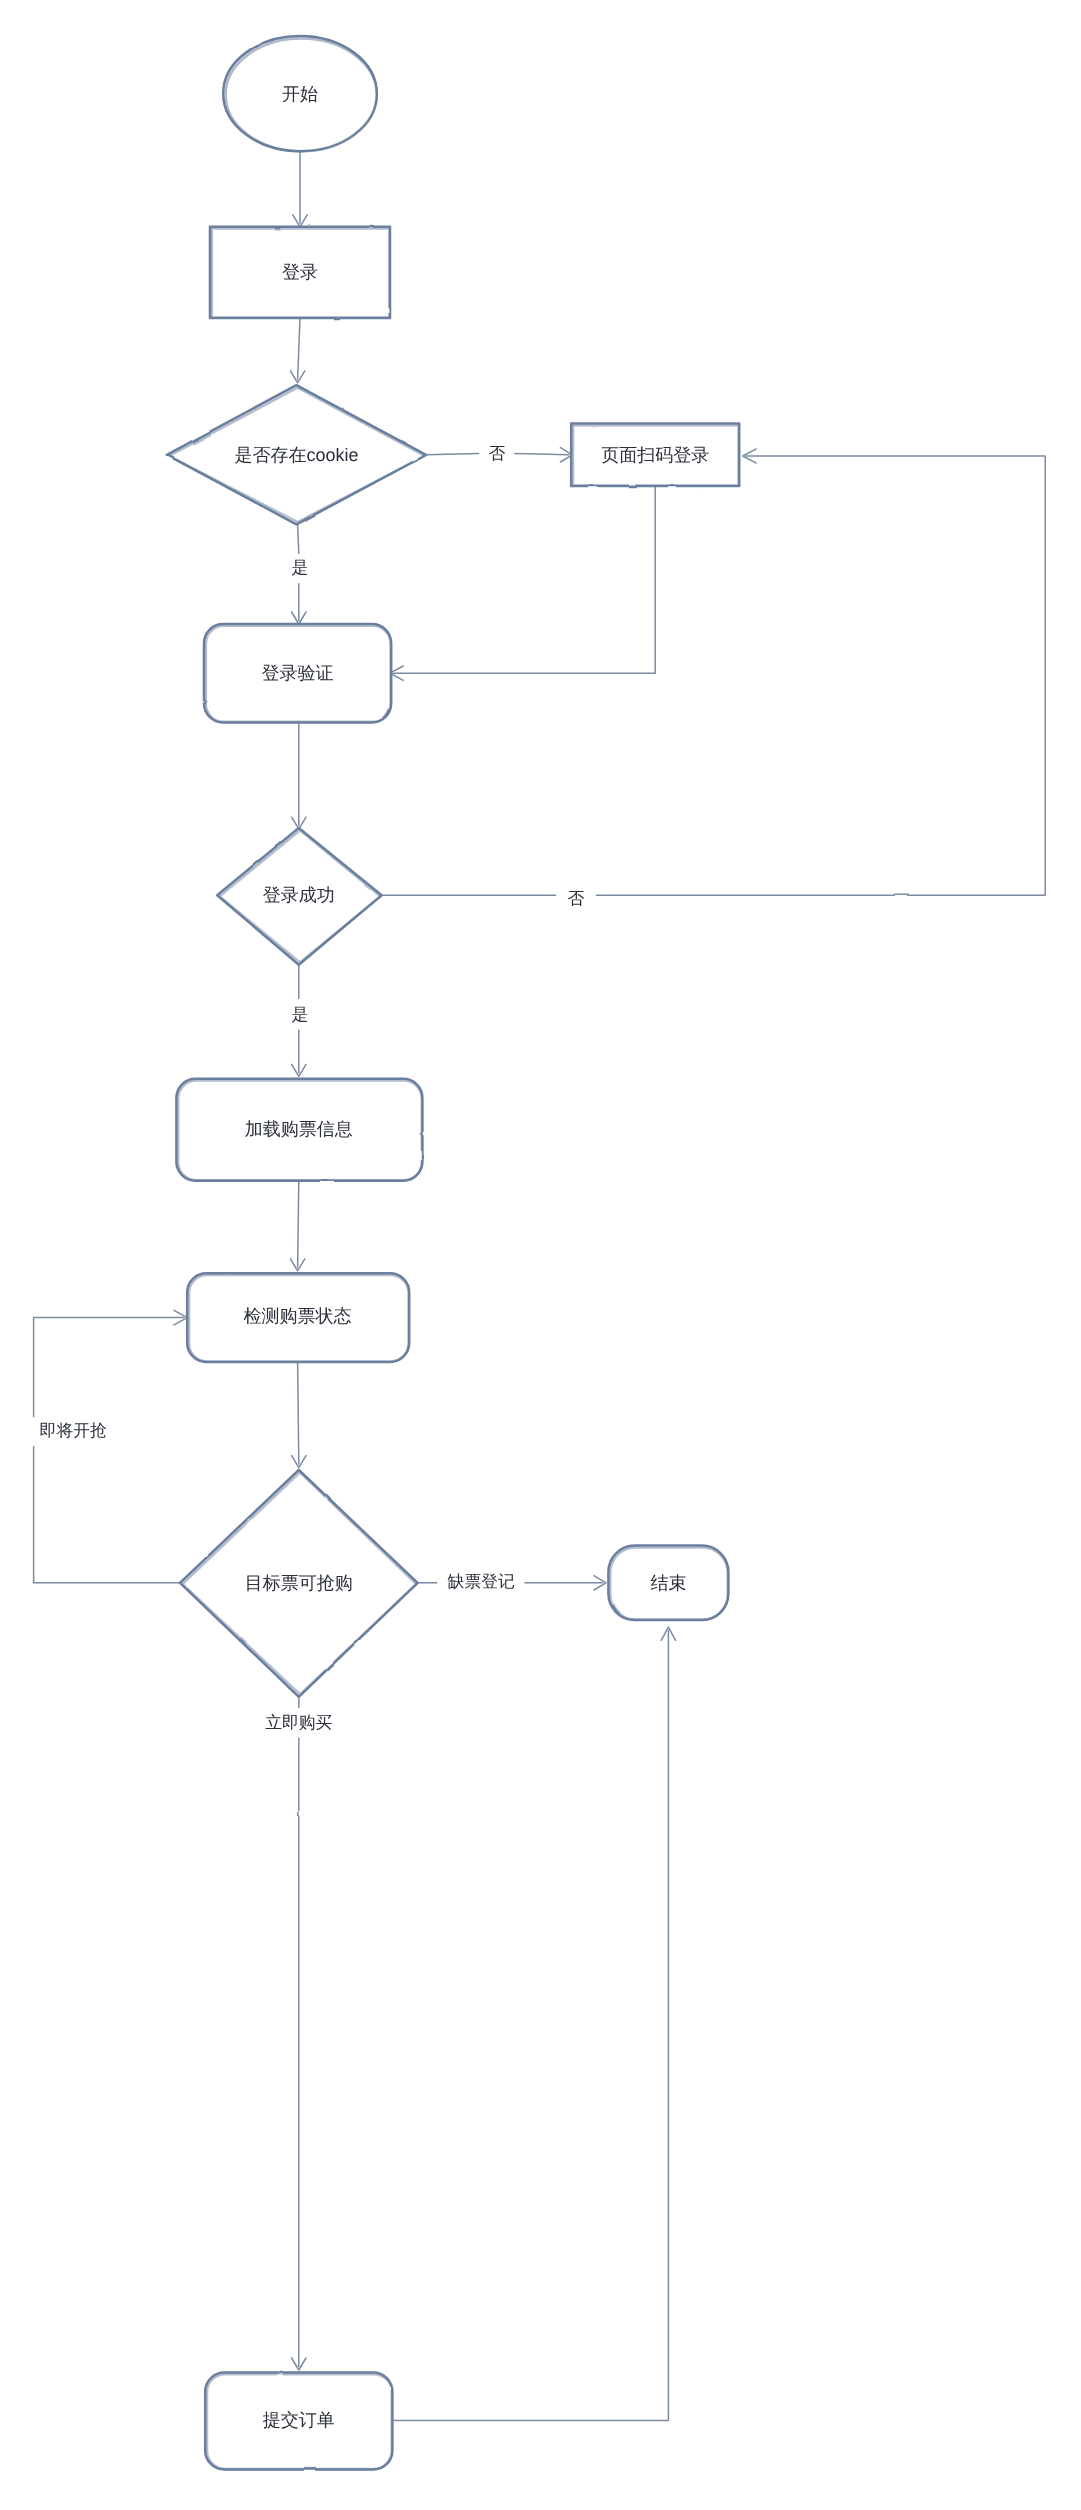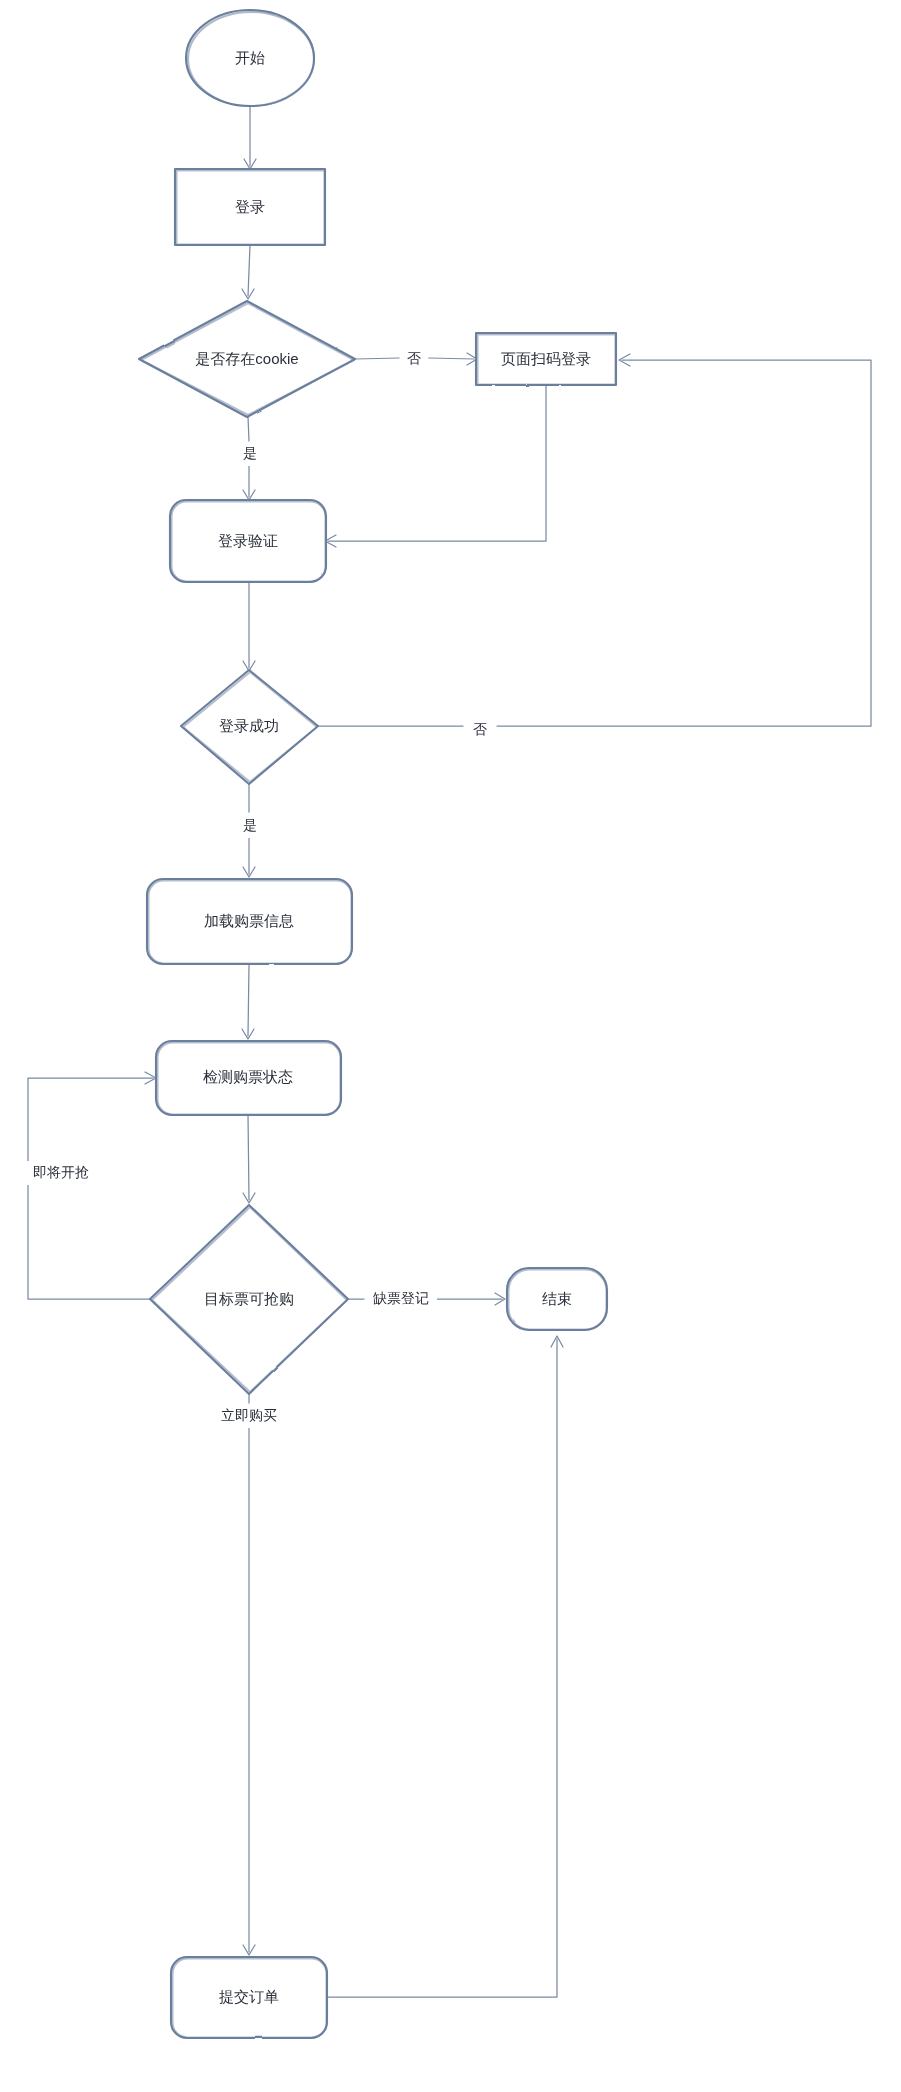--- a/index.html
+++ b/index.html
@@ -10,20 +10,21 @@
   body {
     width: 901px;
     height: 2092px;
     font-family: "Liberation Sans", "DejaVu Sans", sans-serif;
     overflow: hidden;
   }
   #flowchart-root {
     position: relative;
     width: 901px;
     height: 1490px;
+    margin-top: 20px;
   }
   svg#flow-svg {
     display: block;
     width: 901px;
     height: 2092px;
   }
   .node-shape {
     stroke: #6b7f9e;
     stroke-width: 2.1;
     stroke-linejoin: round;

